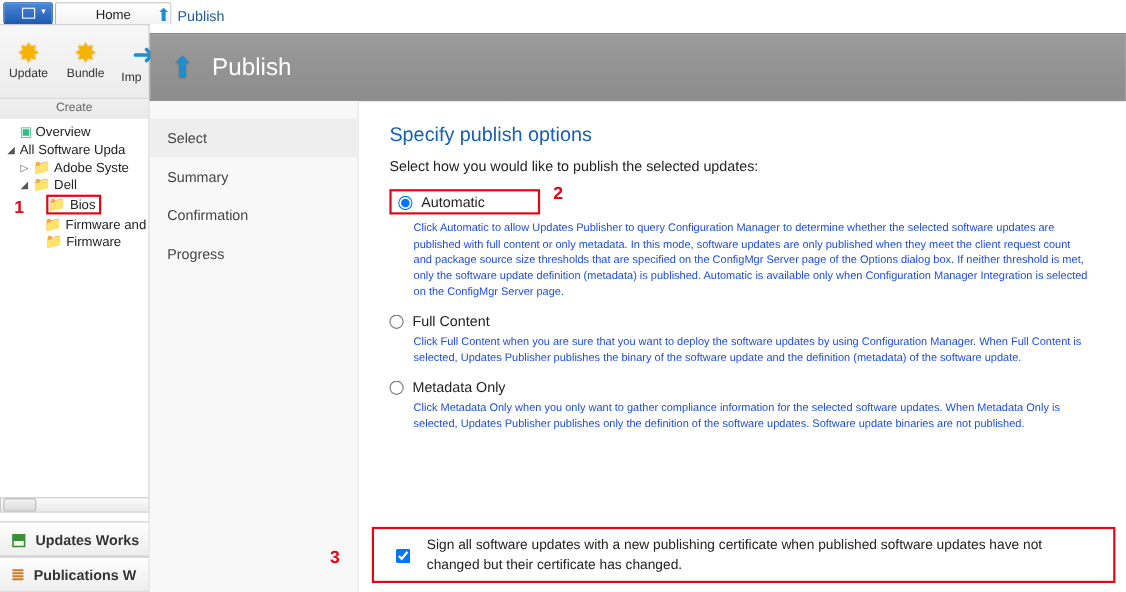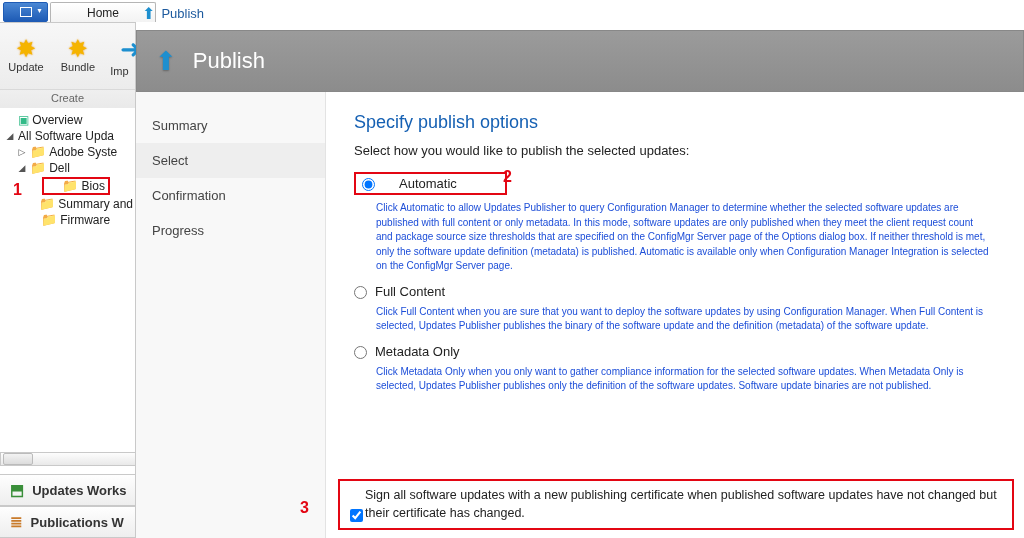--- a/index.html
+++ b/index.html
@@ -20,41 +20,41 @@
     .banner { position:absolute; left:136px; top:30px; right:0; height:62px; background:linear-gradient(to bottom,#9b9b9b,#8c8c8c); display:flex; align-items:center; padding-left:18px; gap:16px; color:#fff; border:1px solid #888; }
     .banner-arrow { font-size:26px; color:#1d8fcf; text-shadow:0 1px 2px rgba(0,0,0,0.3); }
     .banner-title { font-size:22px; font-weight:400; }
     .left-tree { position:absolute; left:0; top:108px; width:136px; bottom:0; border-right:1px solid #c9c9c9; background:#fff; overflow:hidden; }
     .tree { padding:4px 2px; font-size:12px; }
     .tree-row { display:flex; align-items:center; gap:3px; padding:1px 0; white-space:nowrap; }
     .tree-row .pad0 { width:0; } .tree-row .pad1 { width:12px; } .tree-row .pad2 { width:24px; } .tree-row .pad3 { width:36px; }
     .expander { width:10px; display:inline-block; text-align:center; color:#555; font-size:9px; }
     .folder-ico { color:#e7b13a; font-size:13px; line-height:12px; }
     .overview-ico { color:#3b8; font-size:12px; }
-    .bios-box { border:2px solid #e30613; padding:0 3px 0 18px; }
+    .bios-box { border:2px solid #e30613; padding:0 3px 0 0; }
     .red-num { position:absolute; color:#e30613; font-weight:bold; font-size:16px; }
     .num1 { left:13px; top:181px; }
     .bottom-nav { position:absolute; left:0; bottom:0; width:161px; }
     .btm-scroll { height:14px; background:linear-gradient(#fdfdfd,#e9e9e9); border:1px solid #c9c9c9; margin-bottom:8px; width:136px; display:flex; }
     .btm-scroll .thumb { width:30px; height:100%; background:linear-gradient(#f3f3f3,#dcdcdc); border:1px solid #bbb; border-radius:2px; margin-left:2px; }
     .btm-item { display:flex; align-items:center; gap:8px; padding:6px 10px; background:linear-gradient(#fefefe,#eee); border:1px solid #c9c9c9; border-left:none; border-right:none; font-size:13px; font-weight:bold; color:#333; }
     .btm-ico { font-size:15px; }
     .wiz-nav { position:absolute; left:136px; top:92px; width:190px; bottom:0; background:#f8f8f8; border-right:1px solid #e3e3e3; padding-top:16px; }
     .wiz-step { padding:10px 16px; font-size:13px; color:#444; }
     .wiz-step.active { background:#eee; }
     .main { position:absolute; left:326px; top:92px; right:4px; bottom:0; padding:20px 28px 12px 28px; overflow:hidden; }
     .main h1 { color:#1560b3; font-size:18px; font-weight:500; margin-bottom:10px; }
     .instr { font-size:13px; margin-bottom:14px; }
     .opt-row { display:flex; align-items:flex-end; gap:8px; margin-top:6px; }
     .opt-radio { margin-top:2px; }
     .opt-label { font-size:13px; }
     .opt-desc { font-size:10px; color:#1d4ed8; margin:6px 0 10px 22px; line-height:1.45; }
-    .auto-wrap { display:inline-flex; border:2px solid #e30613; padding:2px 48px 2px 6px; align-items:center; gap:24px;justify-content:center; }
+    .auto-wrap { display:inline-flex; border:2px solid #e30613; padding:2px 48px 2px 6px; align-items:center; gap:8px;justify-content:center; }
     .num2 { left:503px; top:168px; }
-    .sign-block { position:absolute; left:338px; right:10px; bottom:8px; border:2px solid #e30613; padding:6px 10px; display:flex; gap:2px; align-items:flex-end; }
+    .sign-block { position:absolute; left:338px; right:10px; bottom:8px; border:2px solid #e30613; padding:6px 20px; display:flex; gap:15px; align-items:center; }
     .num3 { left:300px; bottom:21px; }
     .sign-check { margin-top:2px; }
     .sign-text { font-size:12.5px; line-height:1.4; }
     .imp-arrow { font-size:26px; color:#1d8fcf; position:absolute; left:120px; top:34px; }
   </style>
 </head>
 <body>
 
 <div class="top-ribbon-tabs">
   <div class="menu-chip">
@@ -120,21 +120,21 @@
       <span class="pad2"></span>
         <span class="expander"></span>
       <span class="bios-box">
         <span class="folder-ico">📁</span>
         <span>Bios</span>
       </span>
     </div>
     <div class="tree-row">
       <span class="pad3"></span>
       <span class="folder-ico">📁</span>
-      <span>Summary and</span>
+      <span>Firmware and</span>
     </div>
     <div class="tree-row">
       <span class="pad3"></span>
       <span class="folder-ico">📁</span>
       <span>Firmware</span>
     </div>
   </div>
 
   <div class="bottom-nav">
     <div class="btm-scroll">
@@ -145,22 +145,22 @@
       <span>Updates Works</span>
     </div>
     <div class="btm-item">
       <span class="btm-ico" style="color:#c97b2b">≣</span>
       <span>Publications W</span>
     </div>
   </div>
 </div>
 
 <div class="wiz-nav">
+  <div class="wiz-step active">Select</div>
   <div class="wiz-step">Summary</div>
-  <div class="wiz-step active">Select</div>
   <div class="wiz-step">Confirmation</div>
   <div class="wiz-step">Progress</div>
 </div>
 
 <div class="main">
   <h1>Specify publish options</h1>
   <div class="instr">Select how you would like to publish the selected updates:</div>
 
   <span class="auto-wrap">
     <input type="radio" name="pub" class="opt-radio" checked="" style="">

